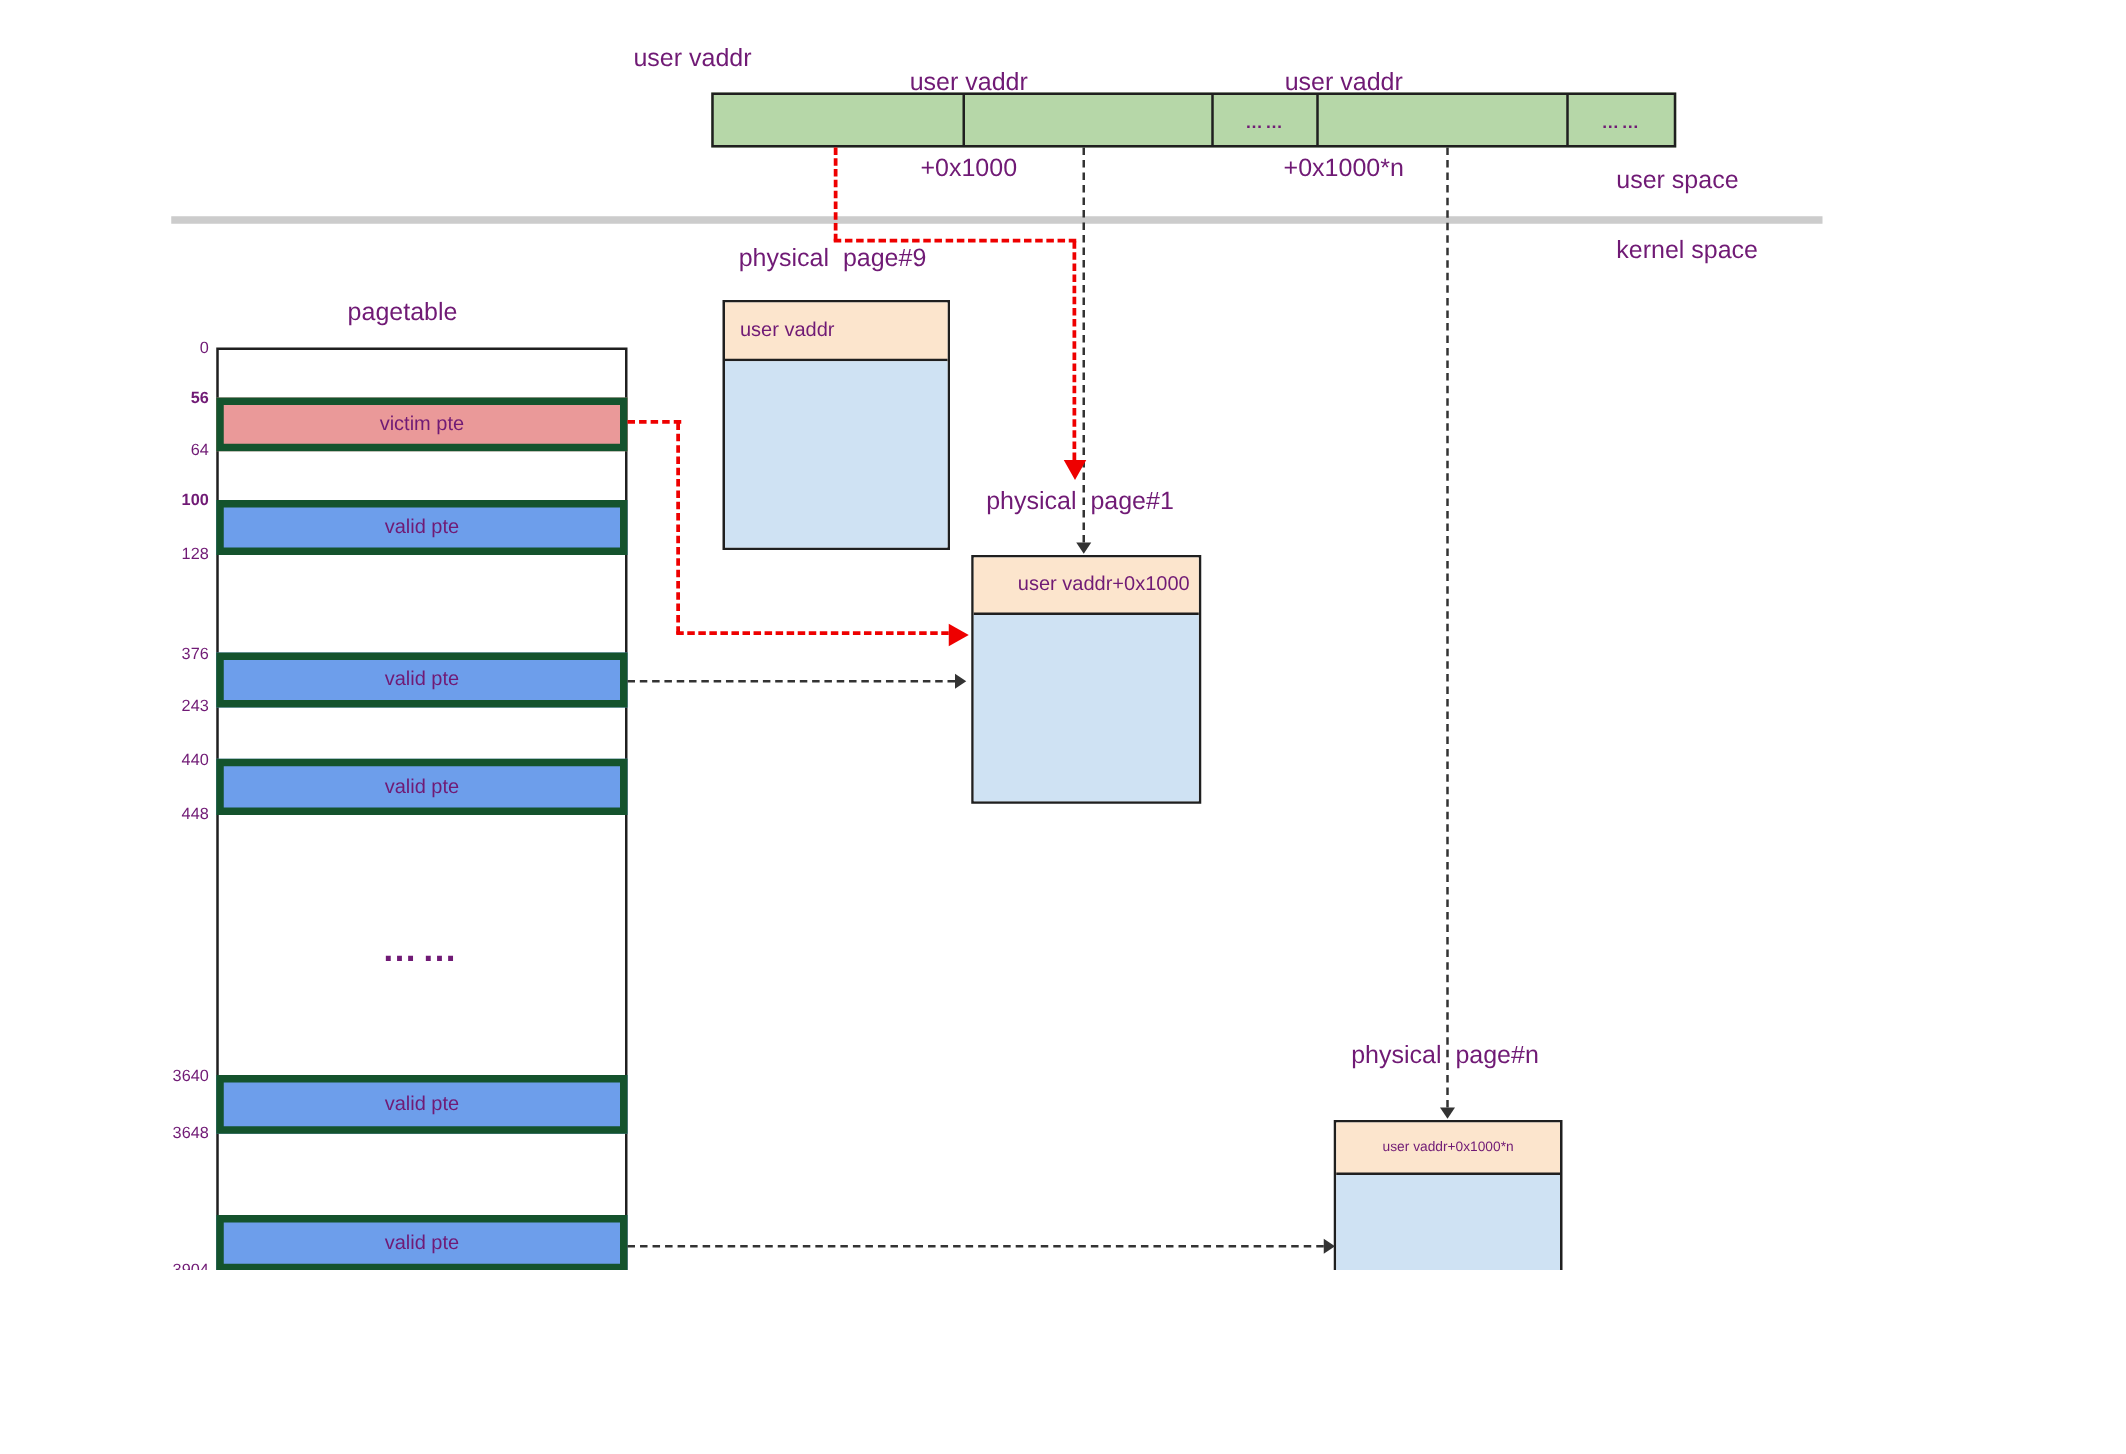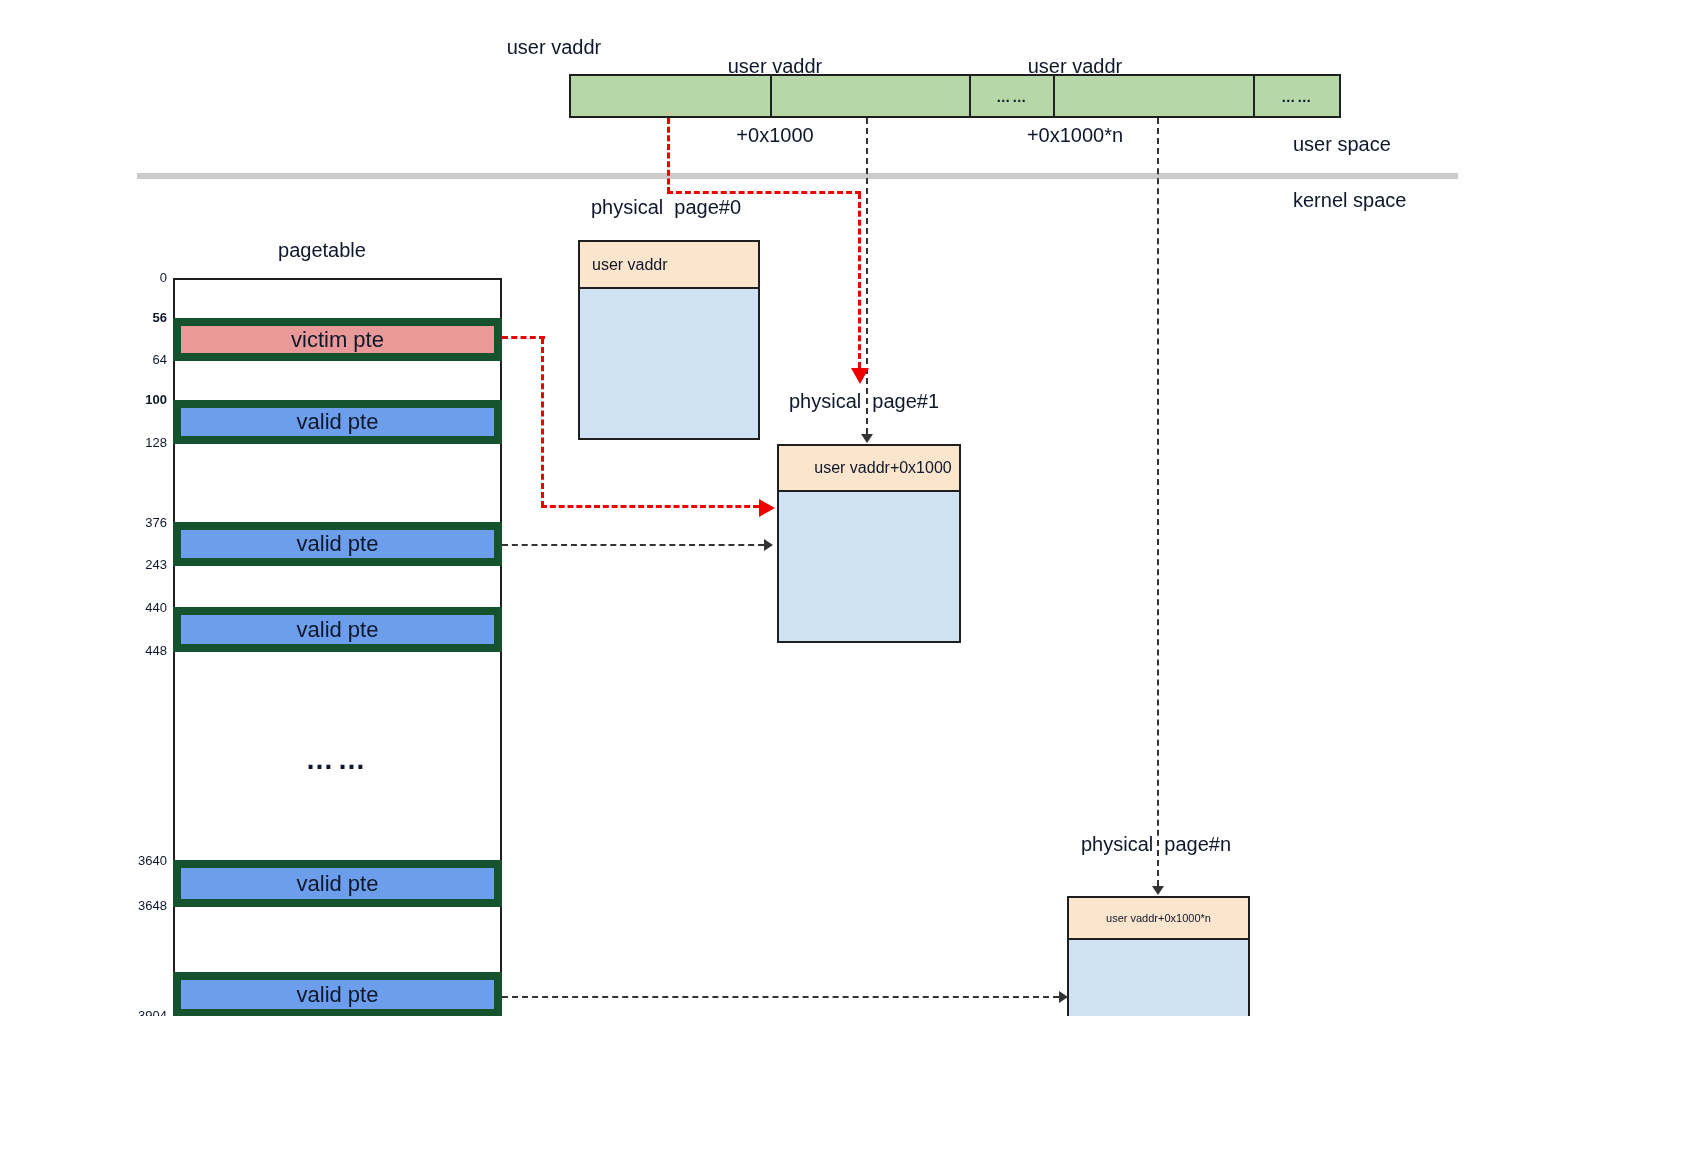--- a/index.html
+++ b/index.html
@@ -1,18 +1,18 @@
 <!DOCTYPE html>
 <html style="--bar_fill: #b6d7a8; --victim_fill: #ea9999; --valid_fill: #6d9eeb; --page_header_fill: #fce5cd; --page_body_fill: #cfe2f3; --divider_gray: #cccccc; --arrow_red: #ee0000; --line_black: #333333;"><head>
 <meta charset="utf-8">
 <style>
   html,body{margin:0;padding:0;background:#fff;}
   #canvas{
     position:relative;width:1701px;height:1016px;background:#ffffff;
-    font-family:"Liberation Sans",sans-serif;color:#0f172a;overflow:hidden;
+    font-family:"Liberation Sans",sans-serif;color:#701a75;overflow:hidden;
   }
   .abs{position:absolute;}
   .lbl{font-size:20px;line-height:23px;text-align:center;white-space:pre;}
   .lbl-left{font-size:20px;line-height:23px;white-space:pre;}
 
   
   #address-bar{
     left:569px;top:74px;width:772px;height:44px;
     border:2px solid #1f1f1f;box-sizing:border-box;
     background:var(--bar_fill);display:flex;
@@ -24,23 +24,23 @@
   
   #divider{left:137px;top:173px;width:1321px;height:6px;background:var(--divider_gray);}
 
   
   #pagetable-box{
     left:173px;top:278px;width:329px;height:797px;
     border:2px solid #1f1f1f;box-sizing:border-box;background:#fff;
   }
   .pt-row{
     left:173px;width:329px;box-sizing:border-box;
-    border:8px solid #14532d;
+    border:6px solid #14532d;
     display:flex;align-items:center;justify-content:center;
-    font-size:22px;
+    font-size:16px;
   }
   .pt-victim{background:var(--victim_fill);}
   .pt-valid{background:var(--valid_fill);}
   .tick{
     left:83px;width:84px;text-align:right;font-size:13px;line-height:16px;
   }
   .tick.bold{font-weight:bold;}
   #pagetable-dots{
     left:173px;top:742px;width:329px;height:36px;
     display:flex;align-items:center;justify-content:center;
@@ -124,21 +124,21 @@
   <div class="abs tick" style="top:515px;">376</div>
   <div class="abs tick" style="top:557px;">243</div>
   <div class="abs tick" style="top:600px;">440</div>
   <div class="abs tick" style="top:643px;">448</div>
   <div class="abs tick" style="top:853px;">3640</div>
   <div class="abs tick" style="top:898px;">3648</div>
   <div class="abs tick" style="top:1015px;">3896</div>
   <div class="abs tick" style="top:1008px;">3904</div>
   <div class="abs tick" style="top:1067px;">4096</div>
 
-  <div class="abs lbl" style="left:566px;top:196px;width:200px;">physical  page#0</div>
+  <div class="abs lbl" style="left:566px;top:196px;width:200px;">physical  page#9</div>
   <div class="abs page-box" style="left:578px;top:240px;width:182px;height:200px;">
     <div class="page-header left" style="height:47px;">user vaddr</div>
     <div class="page-body"></div>
   </div>
 
   <div class="abs lbl" style="left:764px;top:390px;width:200px;">physical  page#1</div>
   <div class="abs page-box" style="left:777px;top:444px;width:184px;height:199px;">
     <div class="page-header" style="height:46px;padding-left:28px;">user vaddr+0x1000</div>
     <div class="page-body"></div>
   </div>

